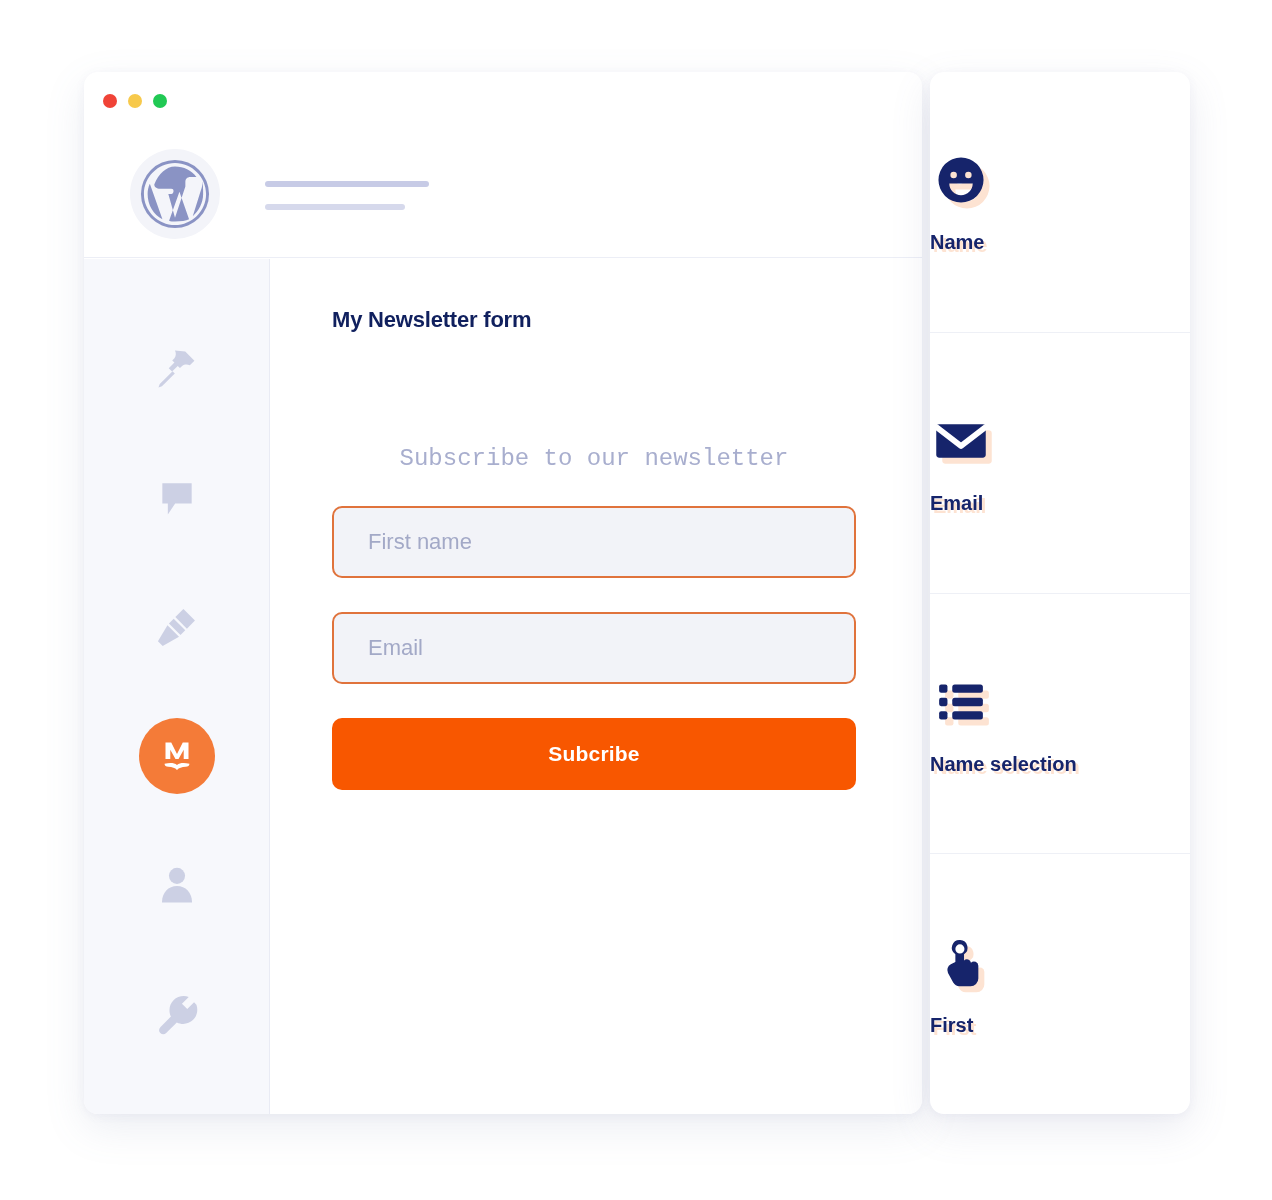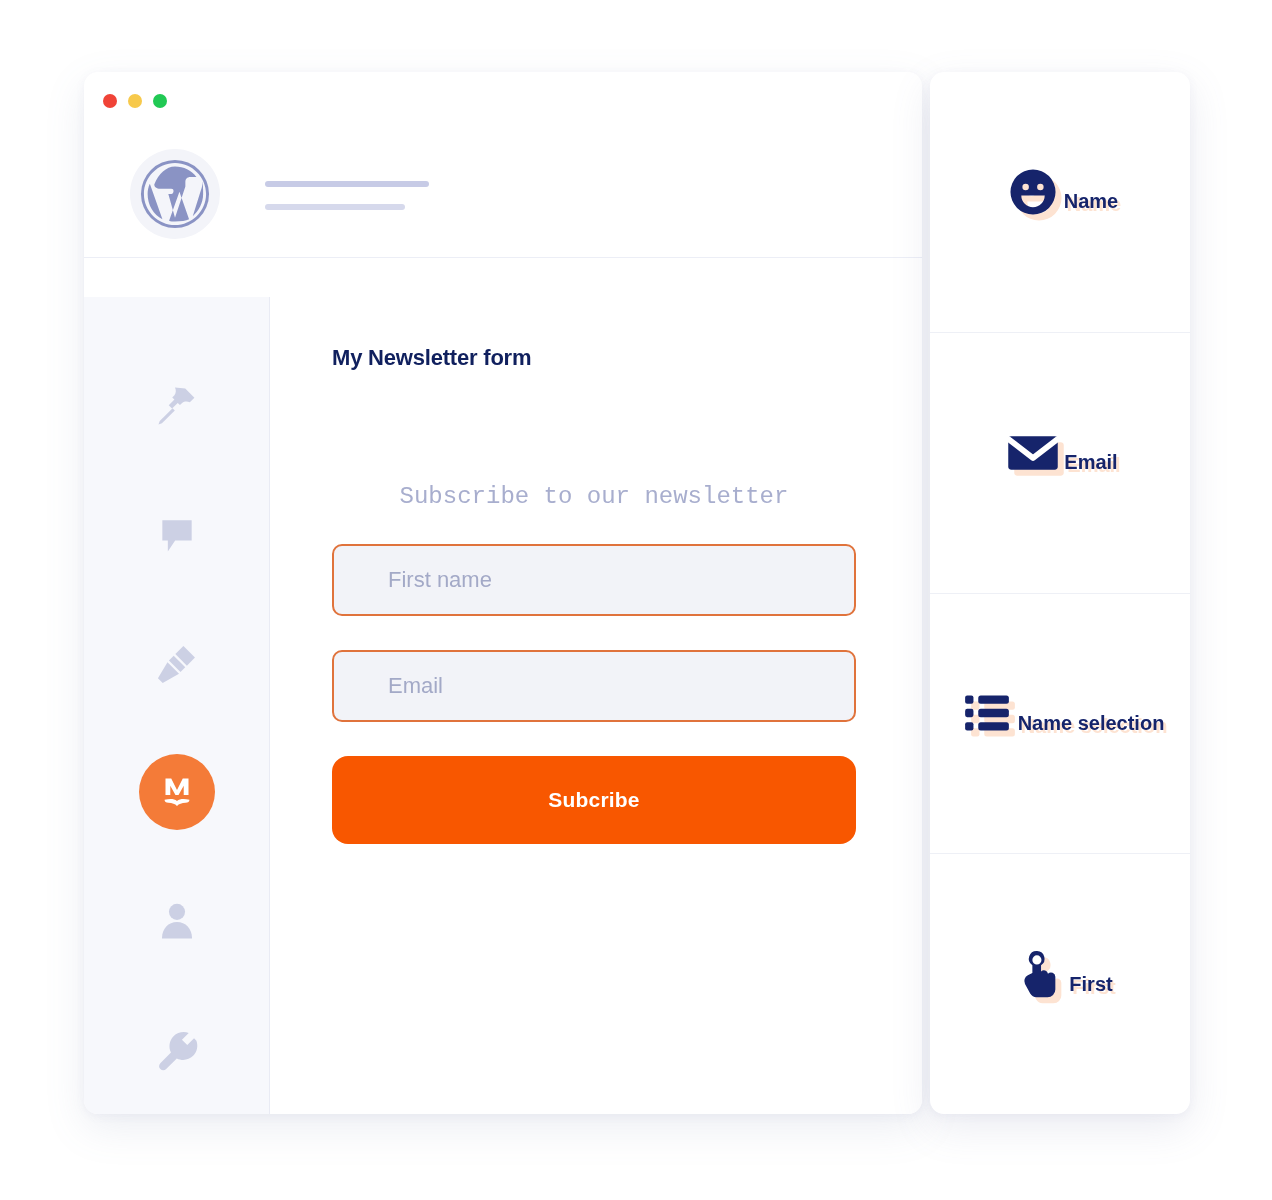--- a/index.html
+++ b/index.html
@@ -85,21 +85,20 @@
   .hline.short { width: 140px; background: #d6d9ec; }
 
   
   .wbody {
     position: absolute;
     left: 0;
     top: 187px;
     width: 100%;
     bottom: 0;
     display: flex;
-    margin-top: 38px;
   }
 
   .rail {
     width: 186px;
     background: #f7f8fc;
     border-right: 1px solid #e9ebf4;
     display: flex;
     flex-direction: column;
     align-items: center;
     padding-top: 45px;
@@ -154,34 +153,34 @@
   }
 
   .field {
     width: 100%;
     height: 72px;
     background: #f2f3f8;
     border: 2px solid #e0733c;
     border-radius: 10px;
     display: flex;
     align-items: center;
-    padding-left: 54px;
+    padding-left: 34px;
     margin-bottom: 34px;
     font-size: 22px;
     color: #a3a9c7;
     font-family: "Liberation Sans", sans-serif;
   }
   .field::placeholder { color: #a3a9c7; opacity: 1; }
 
   .submit-btn {
     width: 100%;
-    height: 88px;
+    height: 72px;
     background: #f85700;
     border: none;
-    border-radius: 16px;
+    border-radius: 10px;
     color: #ffffff;
     font-size: 21px;
     font-weight: bold;
     font-family: "Liberation Sans", sans-serif;
     cursor: pointer;
     letter-spacing: 0.2px;
   }
 
   
   .panel {
@@ -194,22 +193,22 @@
     border-radius: 14px;
     box-shadow: 0 14px 40px rgba(110, 120, 165, 0.14),
                 0 2px 10px rgba(110, 120, 165, 0.07);
     overflow: hidden;
     display: flex;
     flex-direction: column;
   }
   .panel-item {
     flex: 1;
     display: flex;
-    flex-direction: row;
-    align-items: center;
+    flex-direction: column;
+    align-items: flex-start;
     justify-content: center;
     border-bottom: 1px solid #eef0f6;
     position: relative;
   }
   .panel-item:last-child { border-bottom: none; }
 
   .panel-icon {
     position: relative;
     width: 62px;
     height: 62px;

